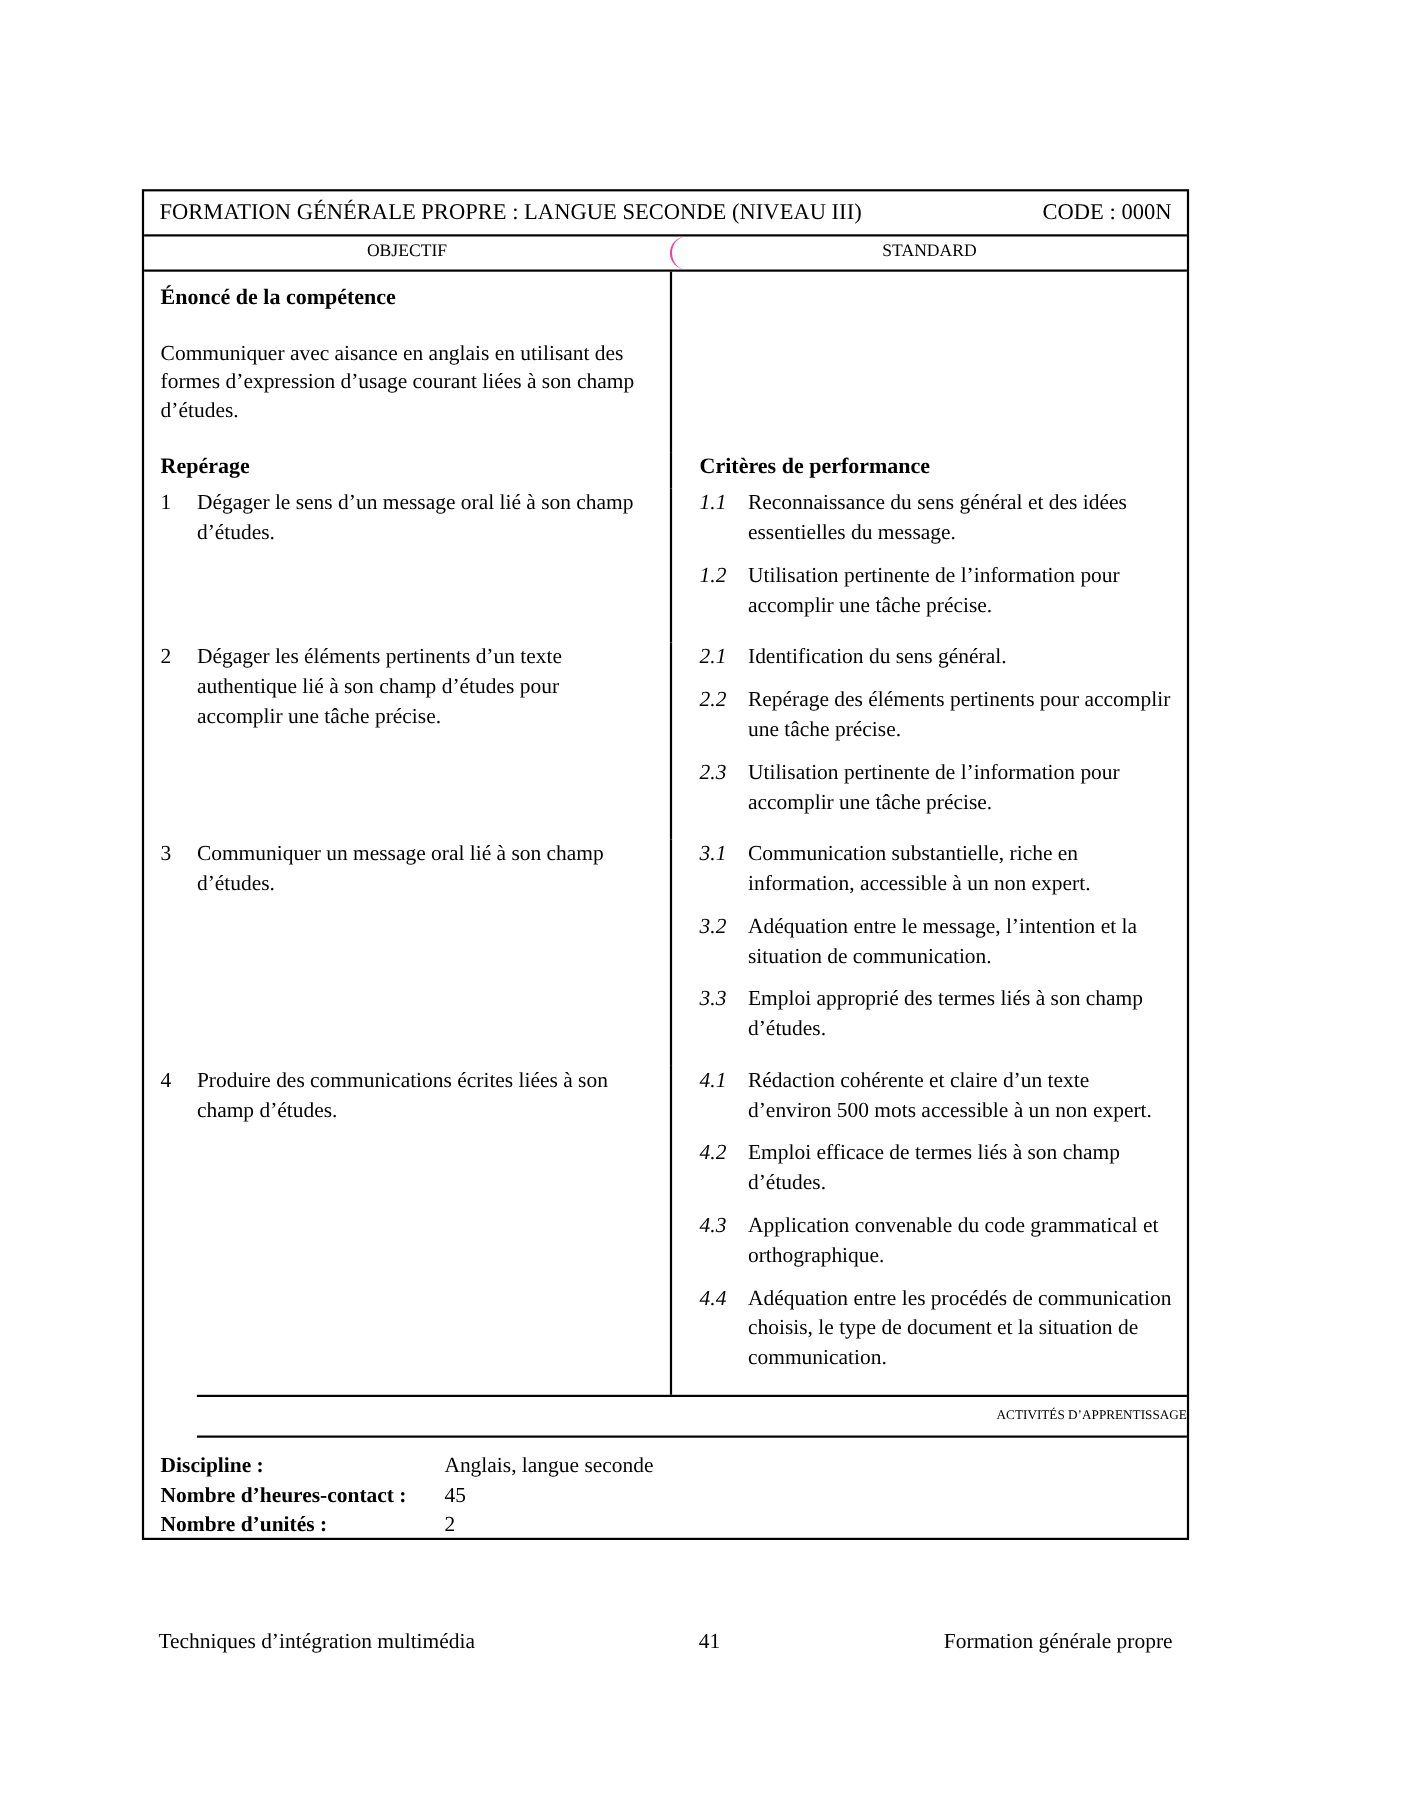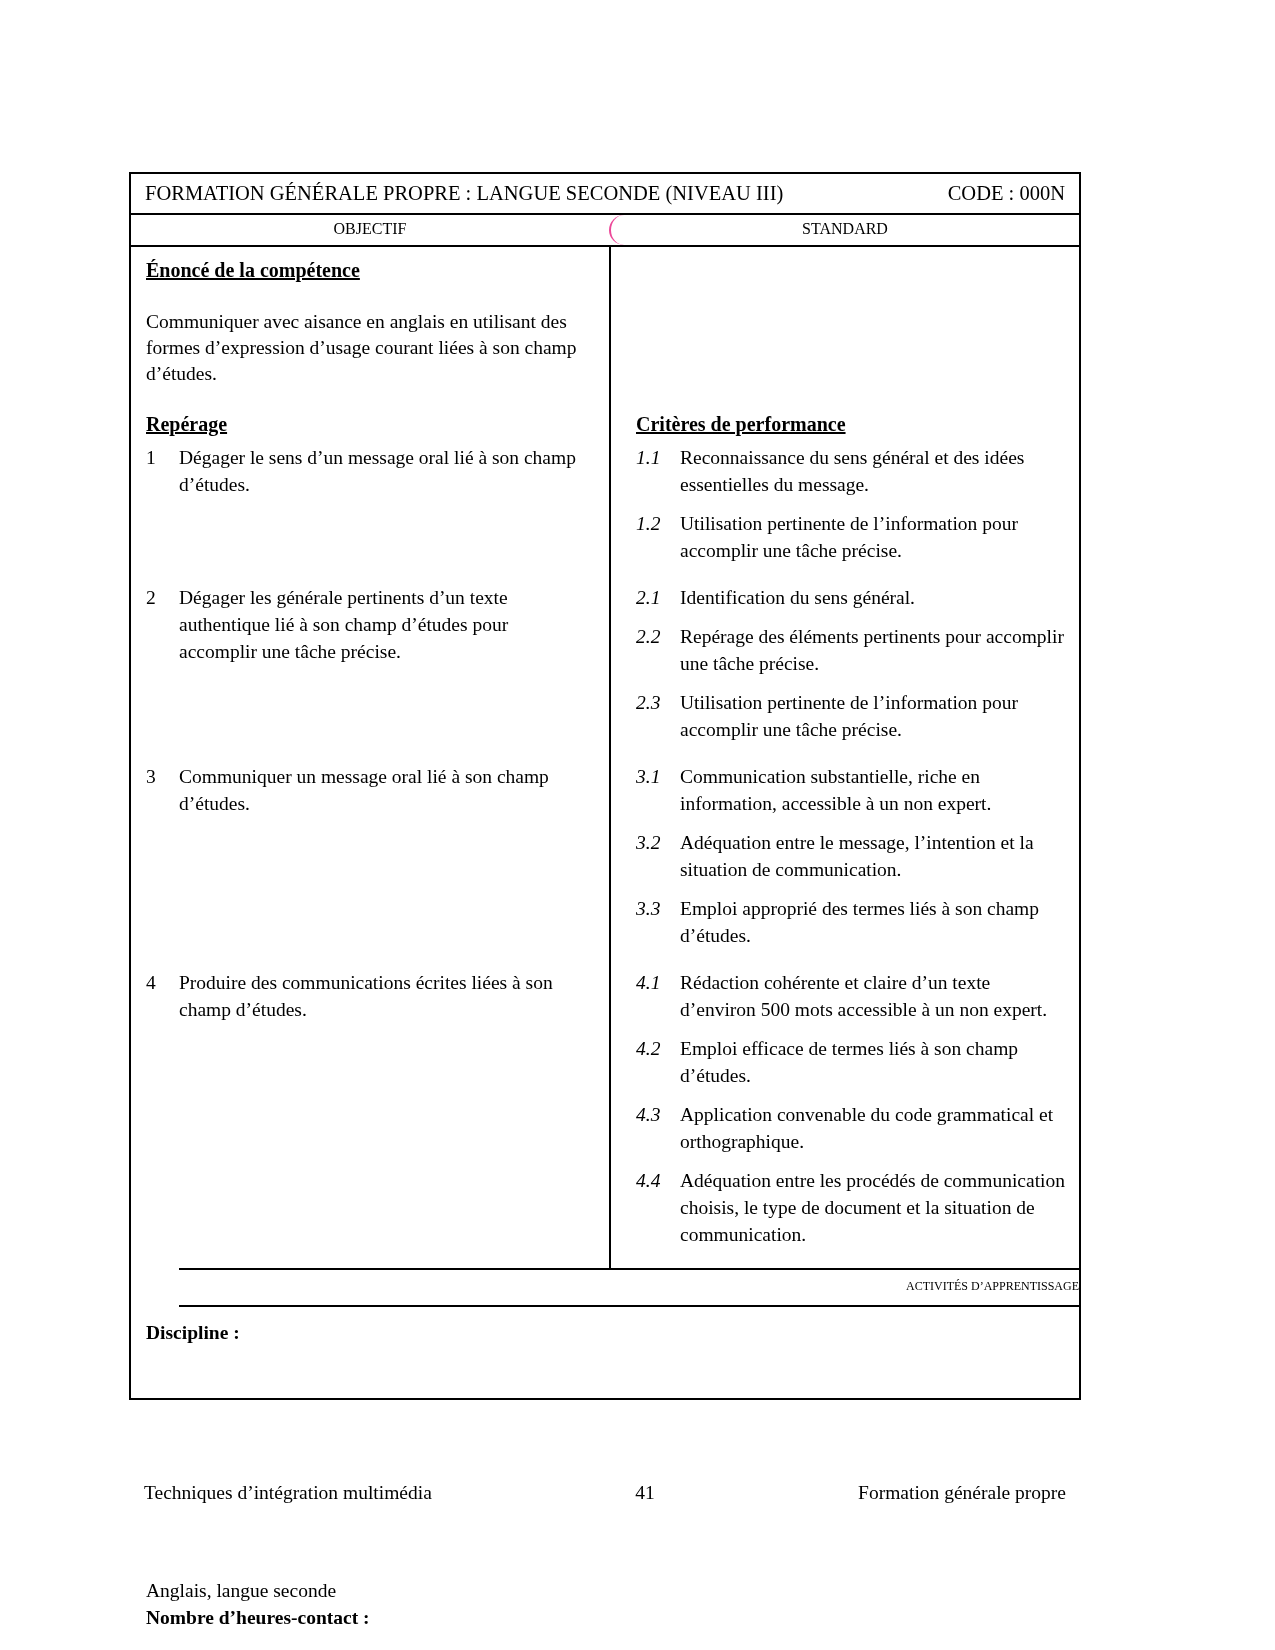--- a/index.html
+++ b/index.html
@@ -21,34 +21,34 @@
   .colhead-row {
     display:grid; grid-template-columns:478px 1fr;
     border-bottom:2px solid #000;
   }
   .colhead { text-align:center; padding:5px 0 7px 0; font-size:16px; }
   .colhead.right-cell { border-left:2px solid #ec4899;border-radius:15px; }
   .grid-row { display:grid; grid-template-columns:478px 1fr; }
   .cell-left  { padding-left:15px; padding-right:20px; }
   .cell-right { border-left:2px solid #000; padding-left:25px; padding-right:12px; }
   .enonce-row .cell-left { padding-top:10px; padding-bottom:24px; }
-  .bold-heading { font-weight:bold; font-size:20px; line-height:26px;text-decoration:underline; }
+  .bold-heading { font-weight:bold; font-size:20px; line-height:26px; }
   .para { margin-top:26px; font-size:19.5px; line-height:26px; }
   .headings-row .cell-left, .headings-row .cell-right { padding-bottom:7px; }
   .item { display:flex; font-size:19.5px; line-height:27px; }
   .item .num { flex:0 0 33px; }
   .cell-right .item .num { flex:0 0 44px;font-style:italic; }
   .cell-right .item { margin-bottom:12px; }
   .group .cell-right { padding-bottom:8px; }
   .activities-row {
     border-top:2px solid #000; border-bottom:2px solid #000;
     text-align:right; padding:9px 0 11px 0; font-size:12px;margin-left:48px;
   }
   .details-row { flex:1; padding:12px 15px 0 15px; font-size:19.5px; line-height:27px; }
-  .detail-line { display:flex;flex-direction:column; }
+  .detail-line { display:flex; }
   .dlabel { font-weight:bold; flex:0 0 258px; }
   .footer {
     position:absolute; left:129px; top:1482px; width:952px;
     display:flex; justify-content:space-between; align-items:baseline;
     padding:0 15px; font-size:19.5px;
   }
 </style>
 </head>
 <body>
 
@@ -97,21 +97,21 @@
         <span class="num">1.2</span>
         <span>Utilisation pertinente de l’information pour accomplir une tâche précise.</span>
       </div>
     </div>
   </div>
 
   <div class="grid-row group">
     <div class="cell-left">
       <div class="item">
         <span class="num">2</span>
-        <span>Dégager les générale pertinents d’un texte authentique lié à son champ d’études pour accomplir une tâche précise.</span>
+        <span>Dégager les éléments pertinents d’un texte authentique lié à son champ d’études pour accomplir une tâche précise.</span>
       </div>
     </div>
     <div class="cell-right">
       <div class="item">
         <span class="num">2.1</span>
         <span>Identification du sens général.</span>
       </div>
       <div class="item">
         <span class="num">2.2</span>
         <span>Repérage des éléments pertinents pour accomplir une tâche précise.</span>

